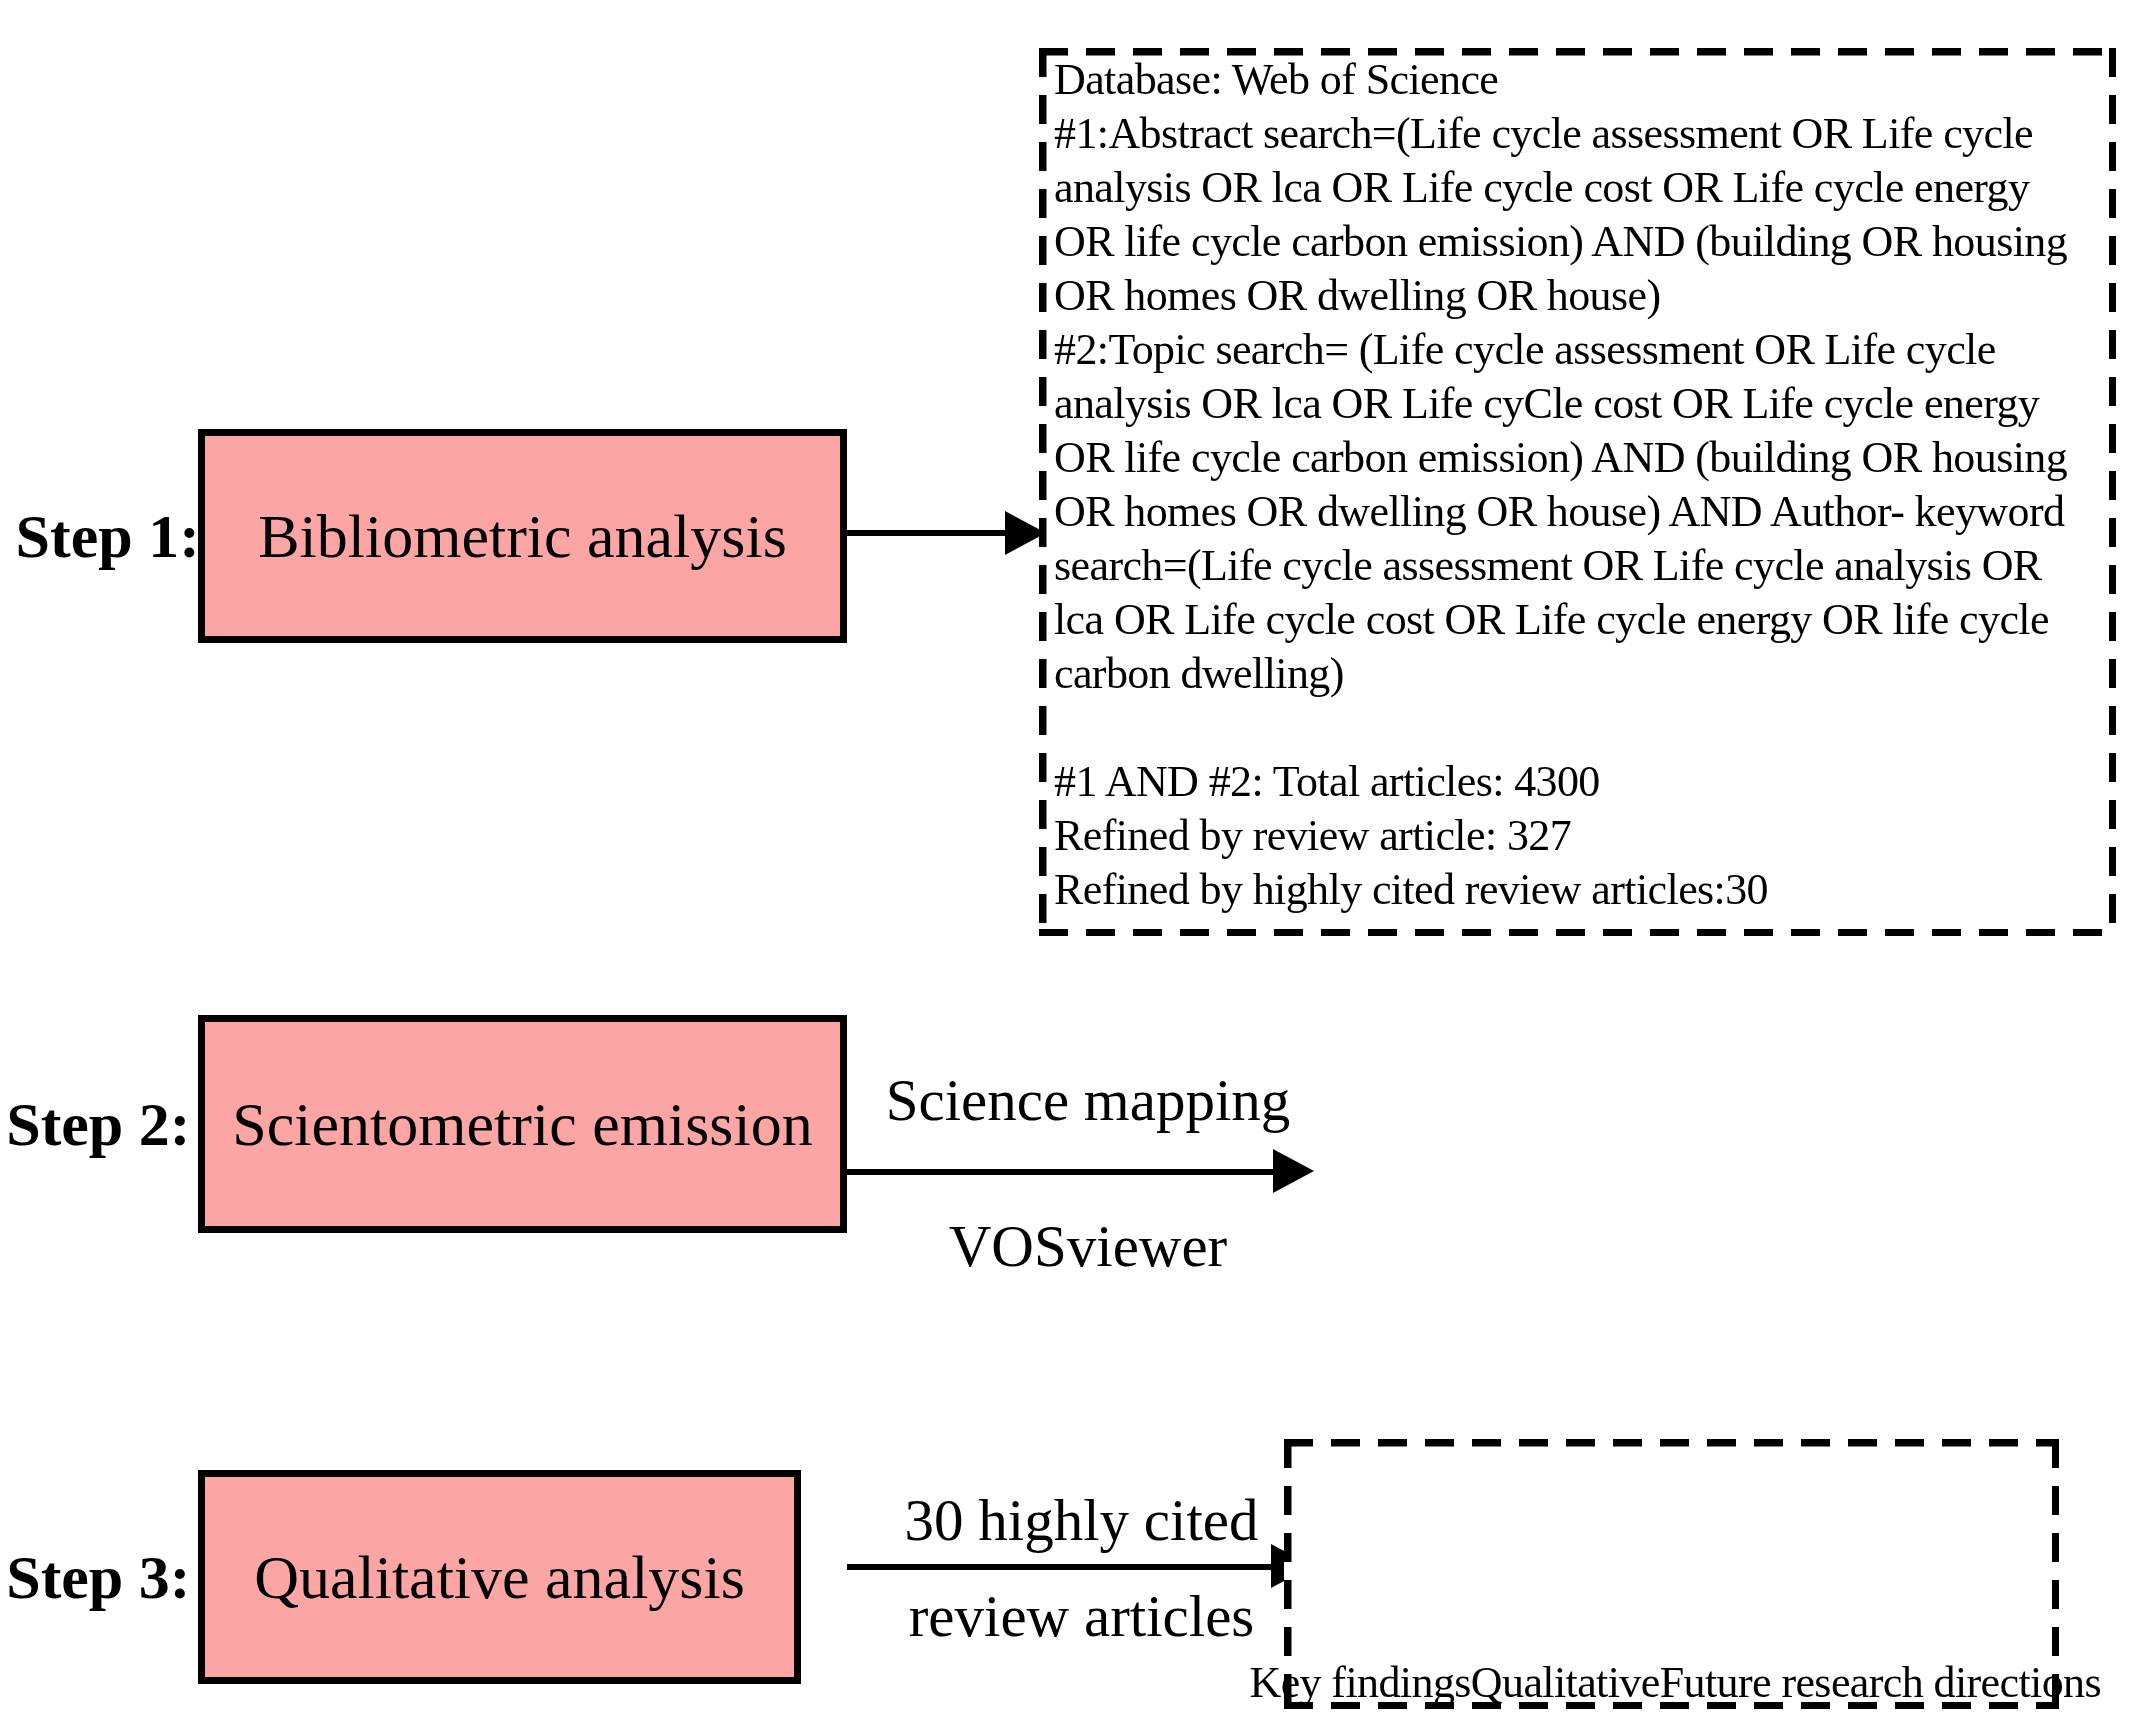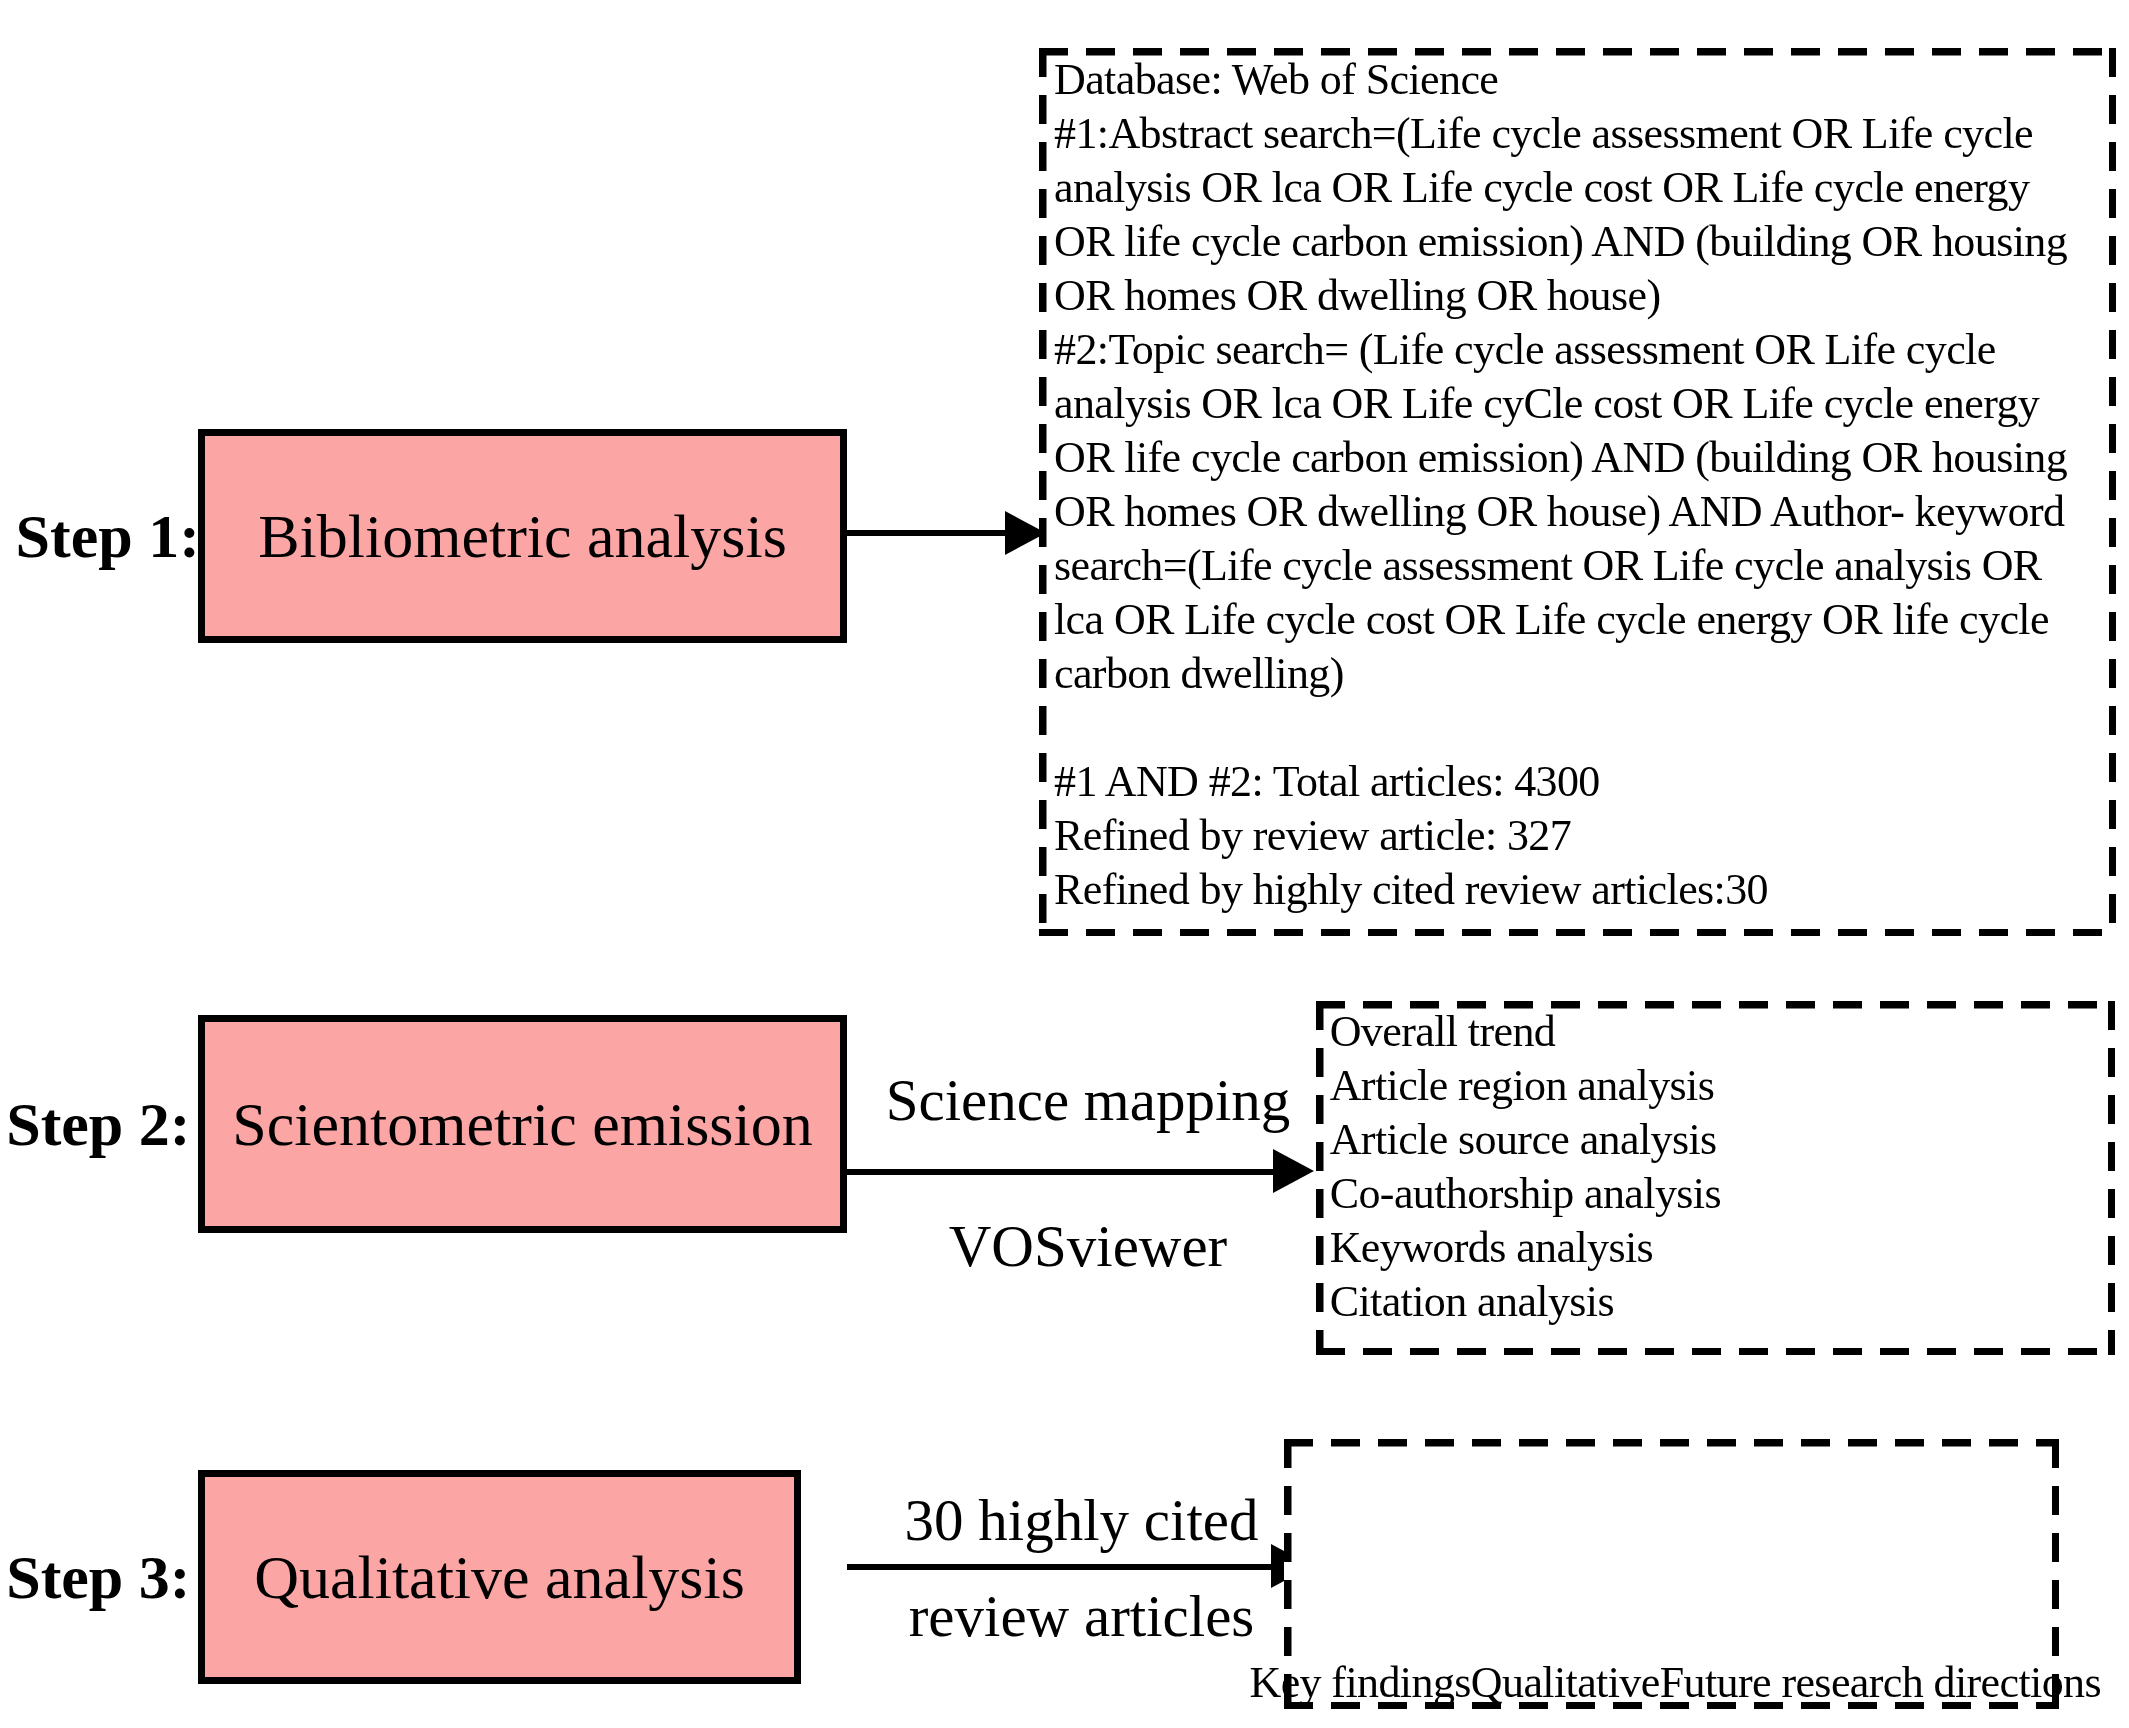--- a/index.html
+++ b/index.html
@@ -103,28 +103,20 @@
 
   <div class="solid-box pos-box2">
     <span class="box-title">Scientometric emission</span>
   </div>
 
   <div class="arrow-label pos-arrow2-label-top">Science mapping</div>
   <div class="arrow-shaft pos-arrow2-shaft"></div>
   <div class="arrow-head pos-arrow2-head"></div>
   <div class="arrow-label pos-arrow2-label-bottom">VOSviewer</div>
 
-  <div class="dashed-box pos-dashed2">
-    <div class="t-line">Overall trend</div>
-    <div class="t-line">Article region analysis</div>
-    <div class="t-line">Article source analysis</div>
-    <div class="t-line">Co-authorship analysis</div>
-    <div class="t-line">Keywords analysis</div>
-    <div class="t-line">Citation analysis</div>
-  </div>
 
   <div class="step-label pos-label3">Step 3:</div>
 
   <div class="solid-box pos-box3">
     <span class="box-title">Qualitative analysis</span>
   </div>
 
   <div class="arrow-label pos-arrow3-label-top">30 highly cited</div>
   <div class="arrow-shaft pos-arrow3-shaft"></div>
   <div class="arrow-head pos-arrow3-head"></div>

